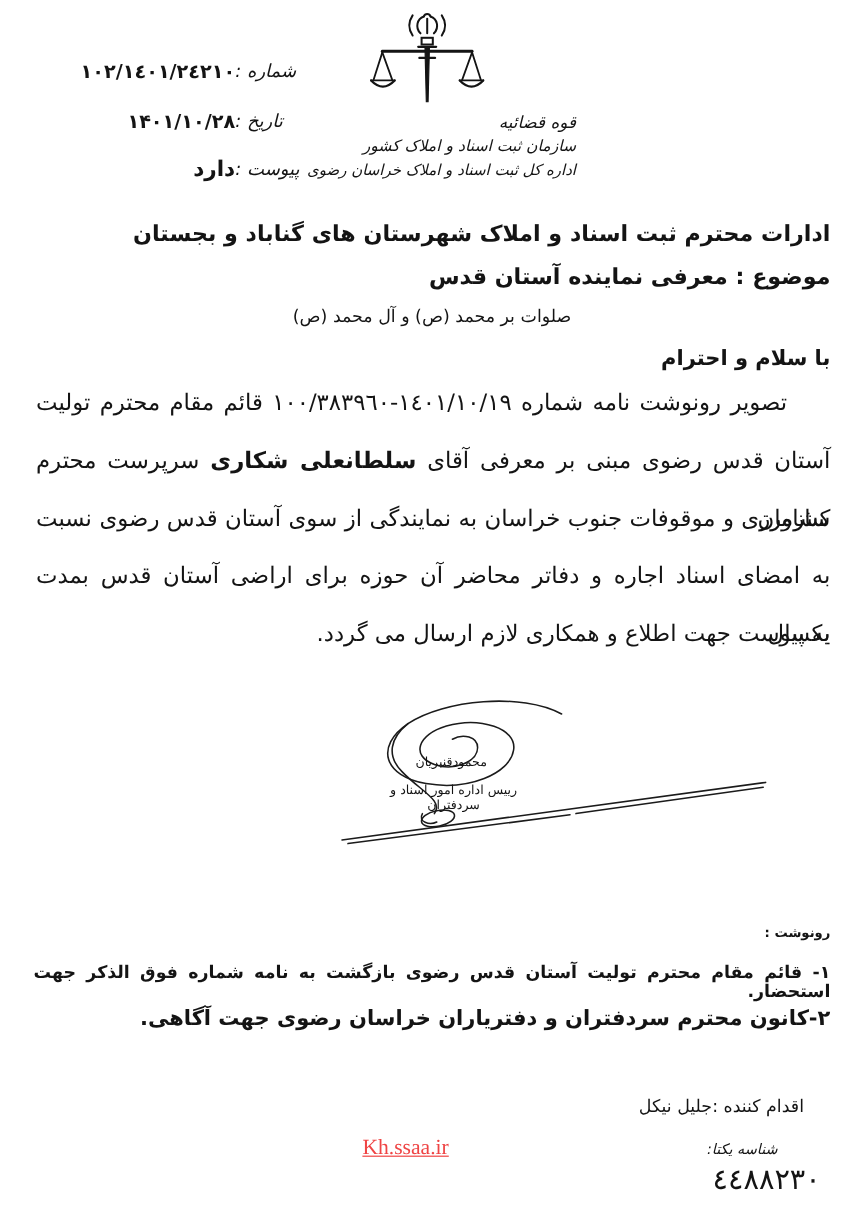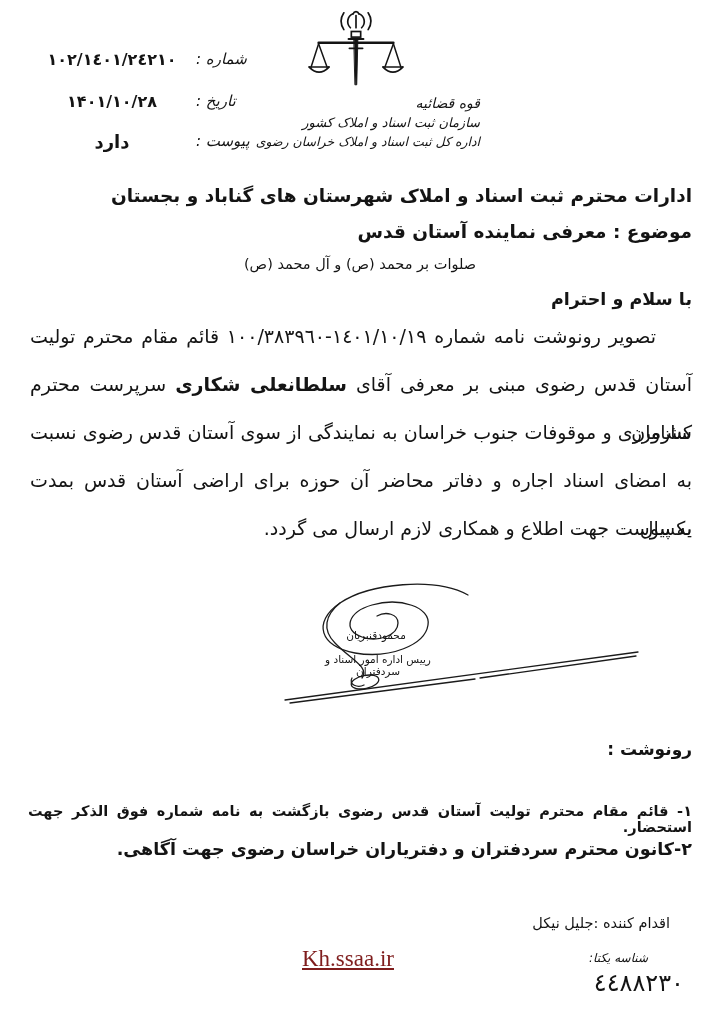--- a/index.html
+++ b/index.html
@@ -8,43 +8,43 @@
   .page { position:relative; width:722px; height:1024px; background:#fff; overflow:hidden; }
   .abs { position:absolute; }
   .rtl { direction:rtl; unicode-bidi:embed; }
   .b { font-weight:bold; }
   .it { font-style:italic; }
   .num-ltr { direction:ltr; unicode-bidi:isolate; display:inline-block; }
 
   
   .meta-row { position:absolute; left:28px; width:232px; height:30px; display:flex; align-items:center; }
   .meta-label { width:64px; text-align:left; font-size:15px; font-style:italic; direction:rtl; }
-  .meta-value { flex:1; text-align:center; font-weight:bold; font-size:16px; letter-spacing:2px; }
+  .meta-value { flex:1; text-align:right; font-weight:bold; font-size:16px; letter-spacing:2px; }
 
   
   .org-lines { position:absolute; left:240px; top:94px; width:240px; text-align:right; direction:rtl; }
   .org-l1 { font-size:14px; font-style:italic; line-height:19px; }
   .org-l2 { font-size:13px; font-style:italic; line-height:19px; }
   .org-l3 { font-size:12.5px; font-style:italic; line-height:20px; }
 
   .line-right { position:absolute; right:30px; left:30px; direction:rtl; text-align:right; }
 
   .pline { position:absolute; right:30px; left:30px; height:48px; line-height:48px;
            font-size:19px; direction:rtl; text-align:justify; text-align-last:justify; }
   .pline-last { text-align:right; text-align-last:right; }
 
   .cc-item1 { position:absolute; right:30px; left:28px; direction:rtl; font-size:14.5px;
               font-weight:bold; text-align:justify; text-align-last:justify; }
   .cc-item2 { position:absolute; right:30px; left:28px; direction:rtl; font-size:17.5px;
               font-weight:bold; text-align:right; }
 
   .sig-text { position:absolute; font-size:10.5px; font-weight:normal; direction:rtl; text-align:center; }
 
-  .website { font-family:"Liberation Serif","DejaVu Serif",serif; font-size:23px;
-             text-decoration:underline; color:#7f1d1d; }
+  .website { font-family:"Liberation Serif","DejaVu Serif",serif; font-size:18px;
+             text-decoration:underline; color:#ef4444; }
   .uid-value { font-size:24px; letter-spacing:9px; direction:ltr; unicode-bidi:isolate; }
   svg { display:block; }
 </style>
 </head>
 <body>
 
 <div class="page">
 
   <div class="meta-row" style="top:44px">
     <span class="meta-value"><span class="num-ltr">١٠٢/١٤٠١/٢٤٢١٠</span></span>
@@ -121,21 +121,21 @@
       <ellipse cx="125" cy="107" rx="14" ry="6.5" transform="rotate(-12 125 107)"></ellipse>
       <path d="M112,103 C108,110 118,113 124,110"></path>
       <path d="M45,125 L398,77"></path>
       <path d="M50,128 L235,104"></path>
       <path d="M240,103 L396,81"></path>
     </svg>
   </div>
   <div class="sig-text" style="left:338px;top:629px;width:76px">محمودقنبریان</div>
   <div class="sig-text" style="left:310px;top:653px;width:136px">رییس اداره امور اسناد و سردفتران</div>
 
-  <div class="line-right b" style="top:739px;font-size:17px">رونوشت :</div>
+  <div class="line-right b" style="top:771px;font-size:11px">رونوشت :</div>
   <div class="cc-item1" style="top:803px">۱- قائم مقام محترم تولیت آستان قدس رضوی بازگشت به نامه شماره فوق الذکر جهت استحضار.</div>
   <div class="cc-item2" style="top:839px">۲-کانون محترم سردفتران و دفتریاران خراسان رضوی جهت آگاهی.</div>
 
   <div class="abs rtl" style="right:52px;top:915px;font-size:14.5px">اقدام کننده :جلیل نیکل</div>
   <div class="abs" style="left:302px;top:946px">
     <span class="website">Kh.ssaa.ir</span>
   </div>
   <div class="abs rtl it" style="right:74px;top:951px;font-size:12px">شناسه یکتا:</div>
   <div class="abs uid-value" style="right:38px;top:969px">٤٤٨٨٢٣٠</div>
 

